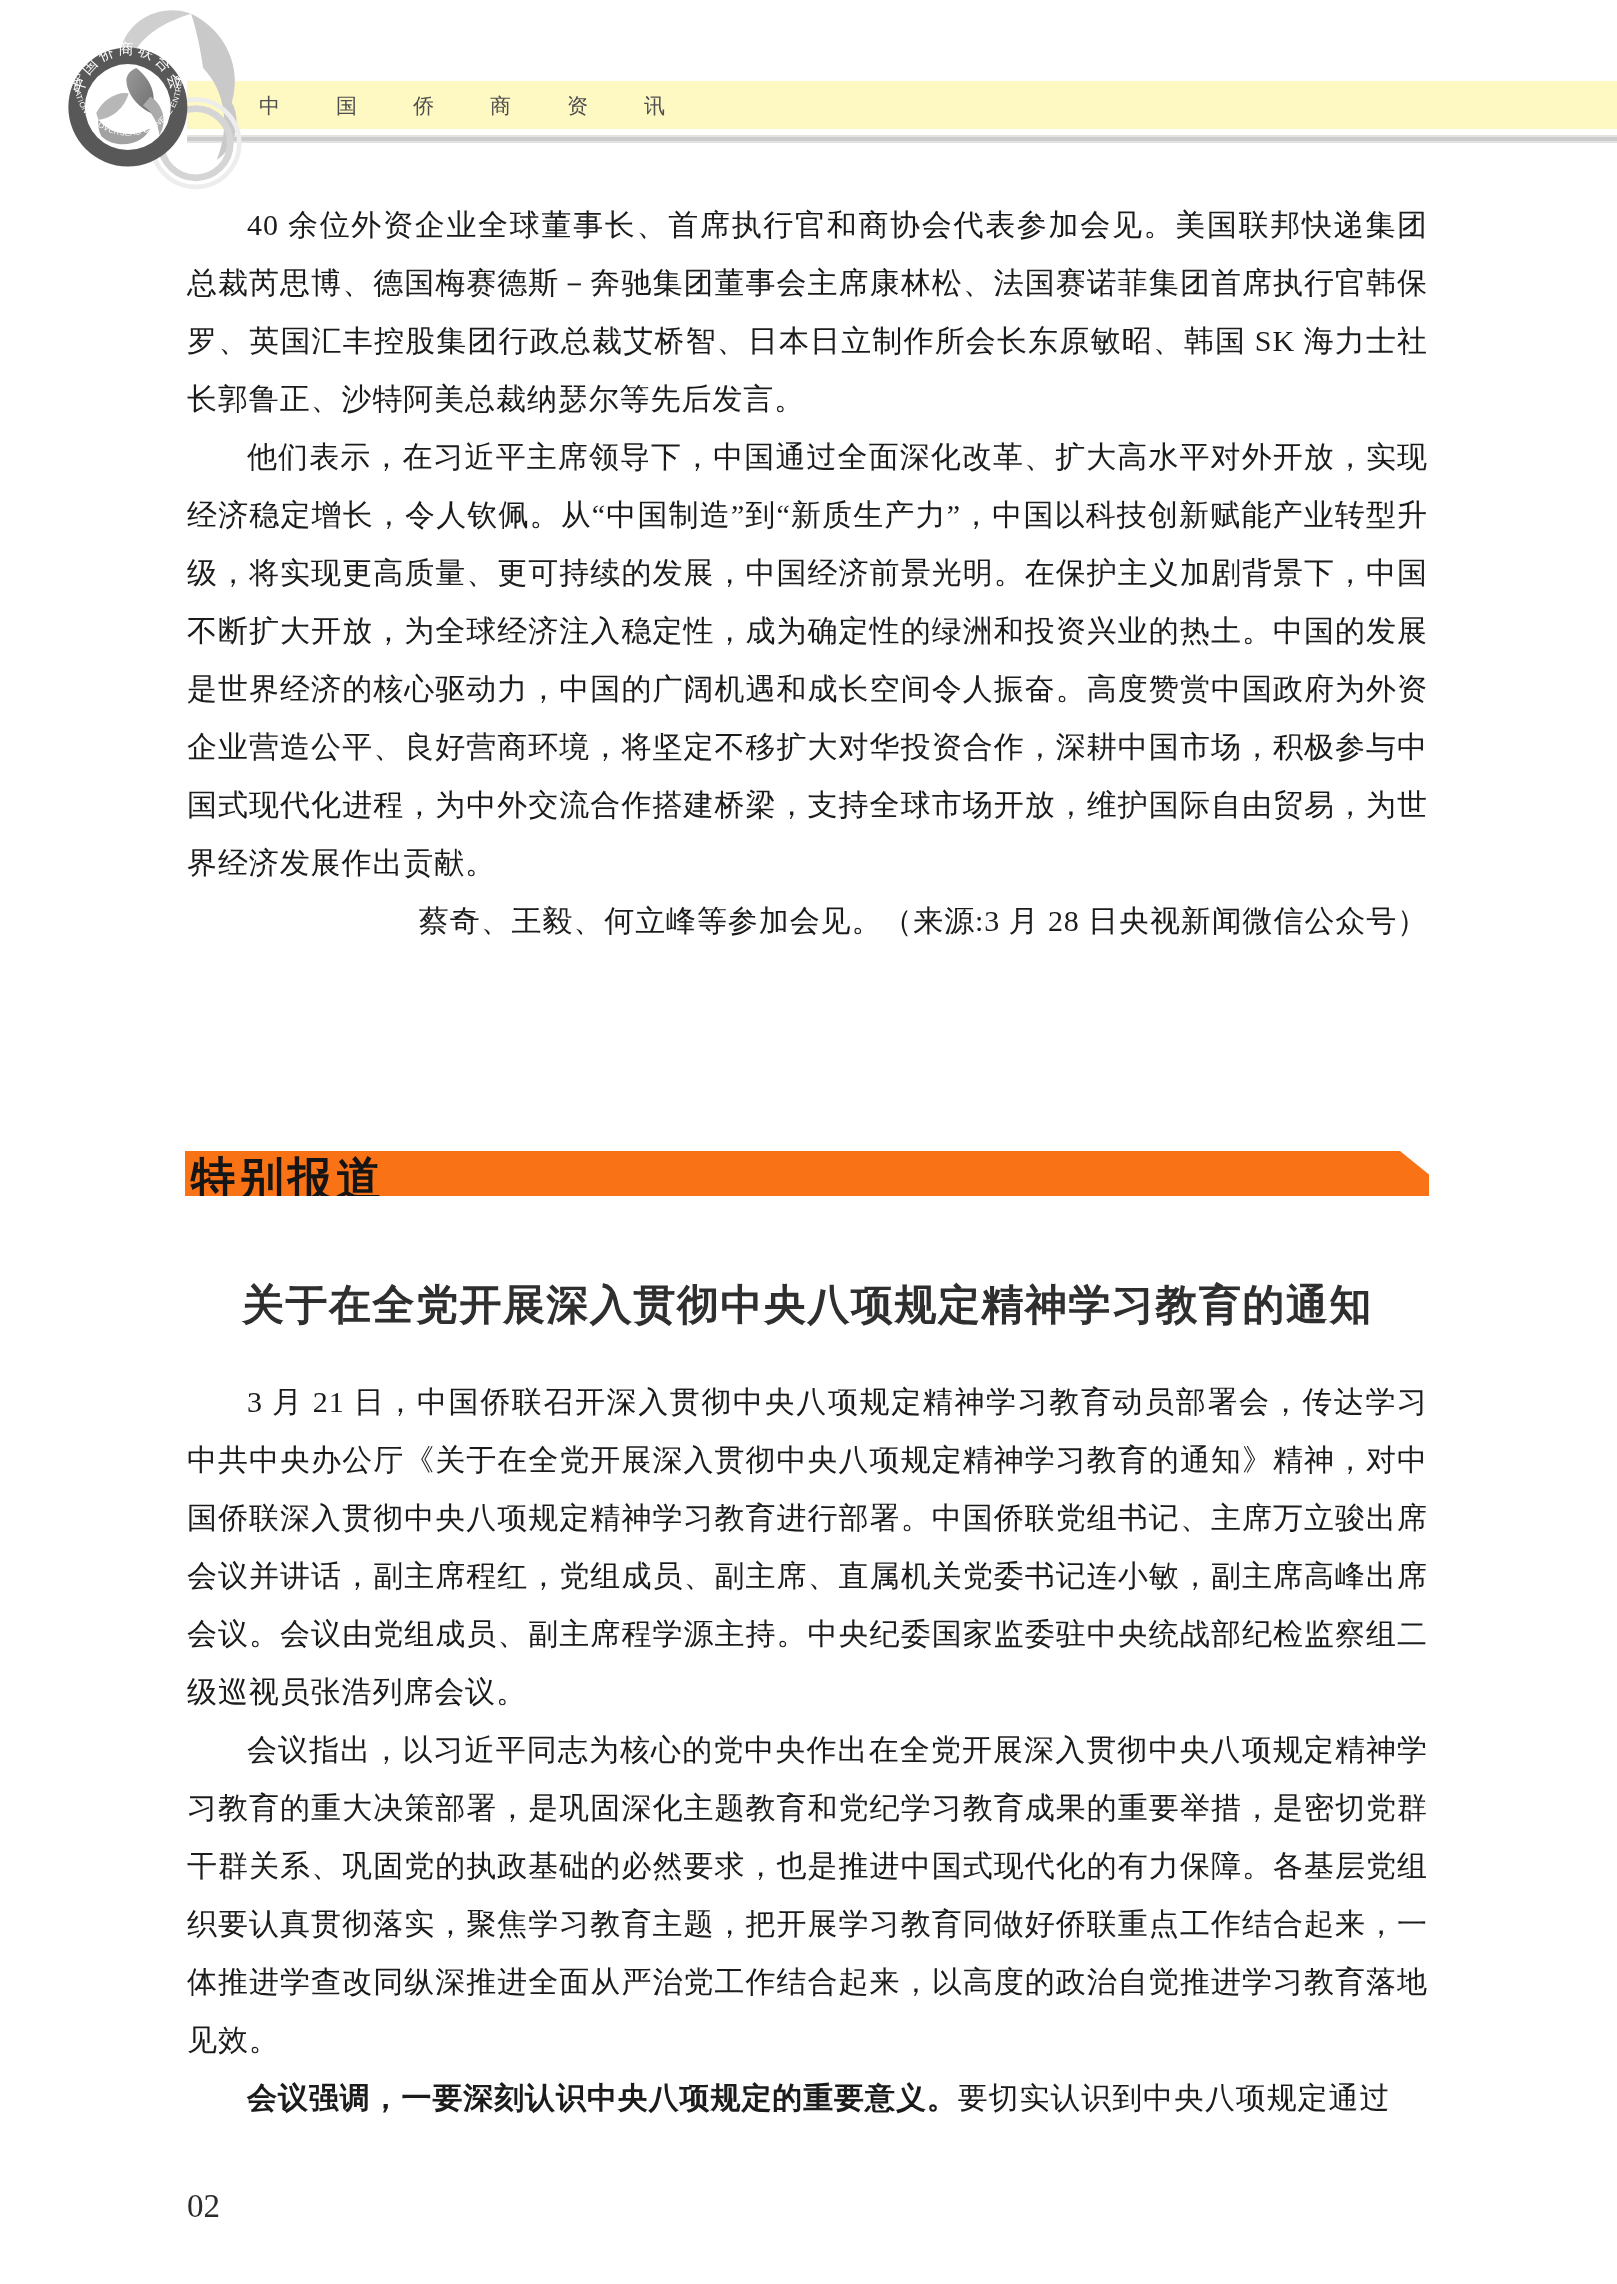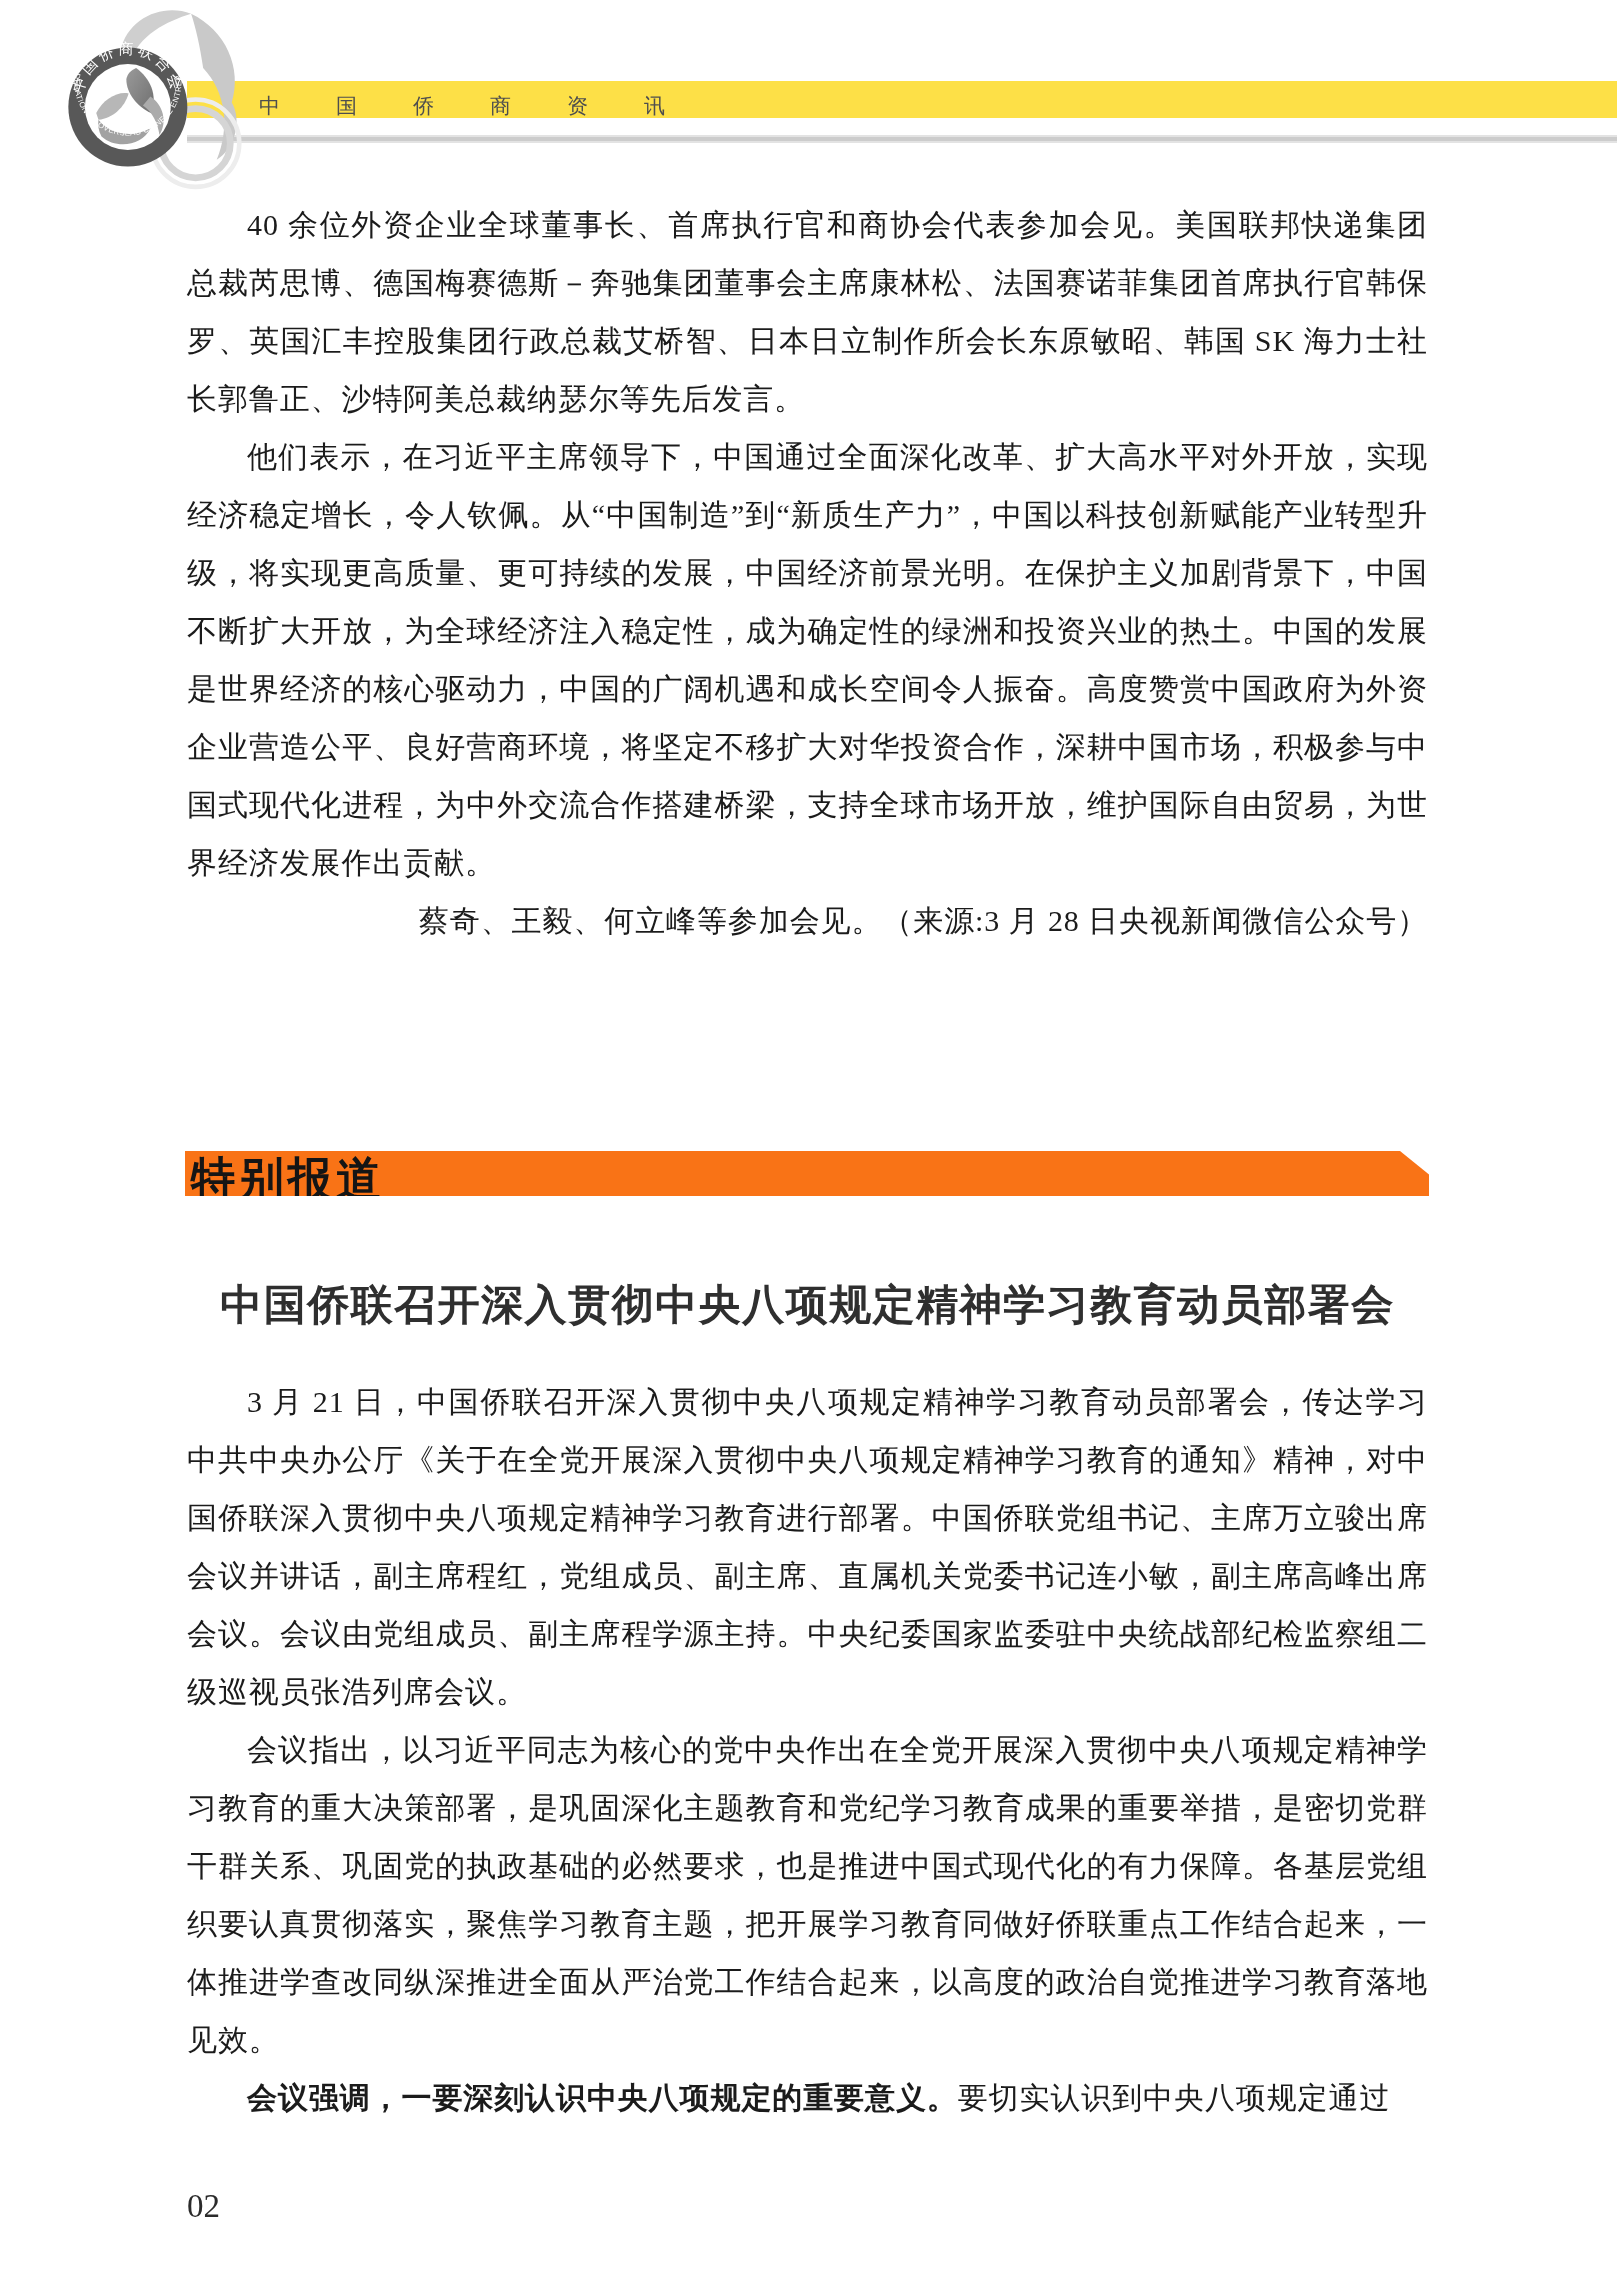--- a/index.html
+++ b/index.html
@@ -2,22 +2,22 @@
 <html style="font-size:12px"><head>
 <meta charset="utf-8">
 <style>
   html,body{margin:0;padding:0;background:#888;}
   .page{
     position:relative;width:1617px;height:2284px;background:#ffffff;
     font-family:"Liberation Serif","DejaVu Serif",serif;overflow:hidden;
   }
   
   .mast-band{
-    position:absolute;left:187px;right:0;top:81px;height:37px;
-    background:#fde047;
+    position:absolute;left:187px;right:0;top:81px;height:48px;
+    background:#fef9c3;
   }
   .mast-title{
     position:absolute;left:72px;top:0;height:48px;line-height:50px;
     font-family:"Liberation Sans","DejaVu Sans",sans-serif;
     font-size:21px;color:#4e4e4e;letter-spacing:56px;white-space:nowrap;
   }
   .mast-rule{
     position:absolute;left:187px;right:0;top:135px;height:8.3px;
     background:linear-gradient(to bottom,
       #e3e3e3 0 1.5px,#f7f7f7 1.5px 2.3px,#cccccc 2.3px 6px,#e3e3e3 6px 8.3px);
@@ -116,21 +116,21 @@
     <div class="src-row">
       <span class="attend">蔡奇、王毅、何立峰等参加会见。</span>
       <span>（来源:3 月 28 日央视新闻微信公众号）</span>
     </div>
   </div>
 
   <div class="section-banner">
     <span class="label">特别报道</span>
   </div>
 
-  <h1 class="article-title">中国侨联召开深入贯彻中央八项规定精神学习教育动员部署会</h1>
+  <h1 class="article-title">关于在全党开展深入贯彻中央八项规定精神学习教育的通知</h1>
 
   <div class="body-flow" id="body2">
     <p>3 月 21 日，中国侨联召开深入贯彻中央八项规定精神学习教育动员部署会，传达学习中共中央办公厅《关于在全党开展深入贯彻中央八项规定精神学习教育的通知》精神，对中国侨联深入贯彻中央八项规定精神学习教育进行部署。中国侨联党组书记、主席万立骏出席会议并讲话，副主席程红，党组成员、副主席、直属机关党委书记连小敏，副主席高峰出席会议。会议由党组成员、副主席程学源主持。中央纪委国家监委驻中央统战部纪检监察组二级巡视员张浩列席会议。</p>
     <p>会议指出，以习近平同志为核心的党中央作出在全党开展深入贯彻中央八项规定精神学习教育的重大决策部署，是巩固深化主题教育和党纪学习教育成果的重要举措，是密切党群干群关系、巩固党的执政基础的必然要求，也是推进中国式现代化的有力保障。各基层党组织要认真贯彻落实，聚焦学习教育主题，把开展学习教育同做好侨联重点工作结合起来，一体推进学查改同纵深推进全面从严治党工作结合起来，以高度的政治自觉推进学习教育落地见效。</p>
     <p>
       <span class="emph-lead">会议强调，一要深刻认识中央八项规定的重要意义。</span><span>要切实认识到中央八项规定通过</span>
     </p>
   </div>
 
   <div class="page-number">02</div>

